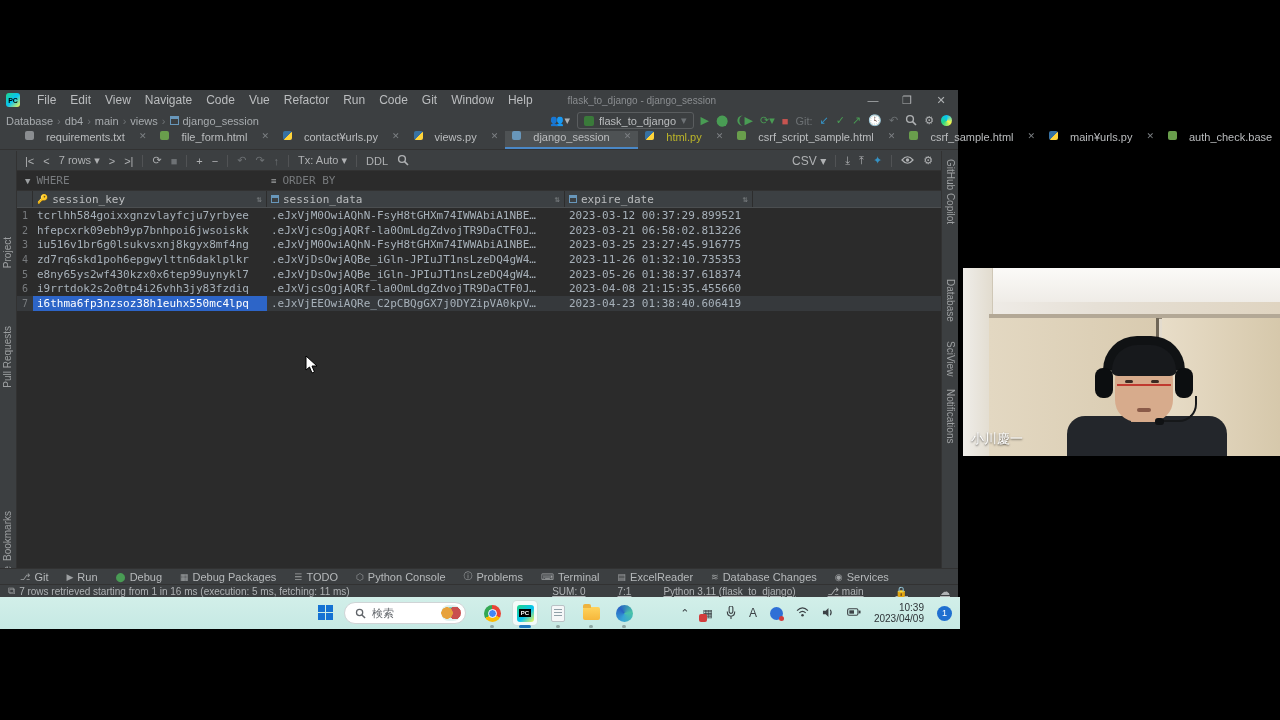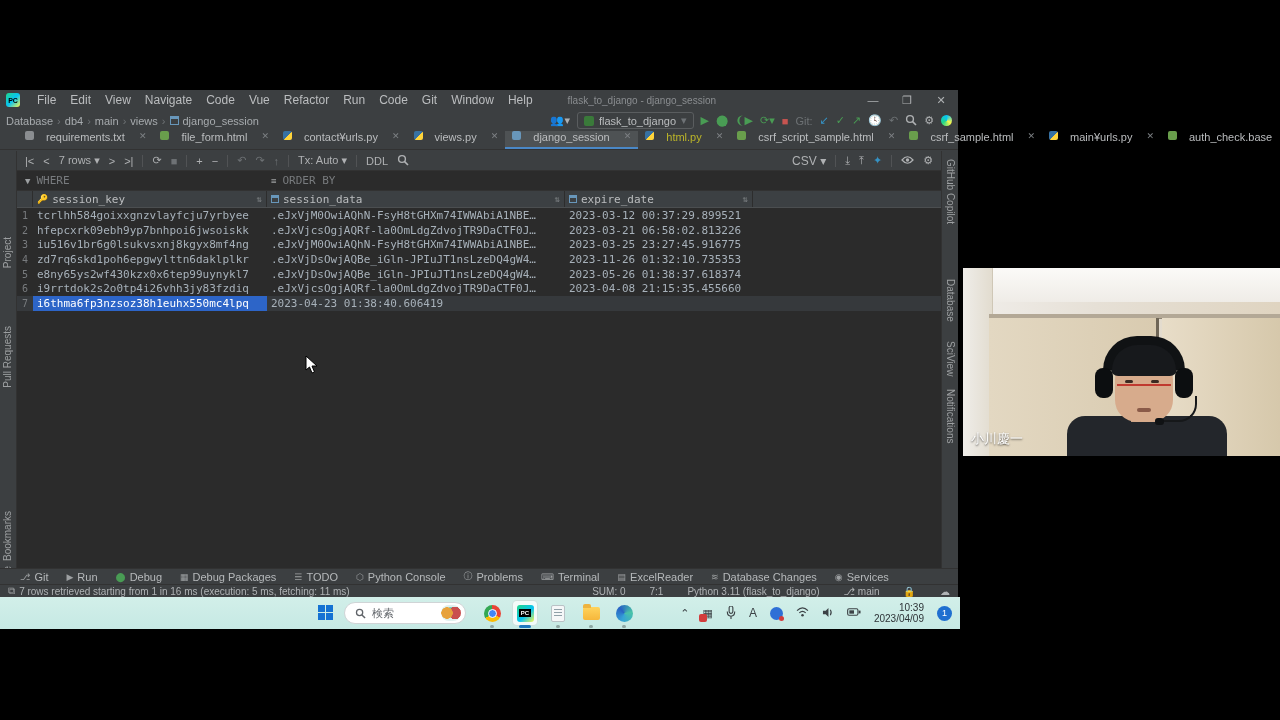--- a/index.html
+++ b/index.html
@@ -86,21 +86,21 @@
 
   
   .bottombar { position:absolute; bottom:13px; left:0; right:0; height:16px; background:#3c3f41; border-top:1px solid #323232;
     display:flex; align-items:center; gap:18px; font-size:11px; color:#b6b9bb; padding:0 10px 0 20px; }
   .bb { display:flex; align-items:center; gap:4px; white-space:nowrap; }
   .bb .g { font-size:9px; color:#9da0a2; }
 
   
   .statusbar { position:absolute; bottom:0; left:0; right:0; height:13px; background:#3c3f41; border-top:1px solid #323232;
     display:flex; align-items:center; font-size:10px; color:#b0b3b5; padding:0 8px; gap:4px; }
-  .statusbar .right { margin-left:auto; display:flex; gap:24px; align-items:flex-start; }
+  .statusbar .right { margin-left:auto; display:flex; gap:32px; align-items:flex-start;text-decoration:underline; }
 
   
   #taskbar { left:0; top:597px; width:960px; height:32px; background:linear-gradient(#d2efe9,#c6e9e4); display:flex; align-items:center; }
   .start { width:16px; height:16px; margin-left:318px; position:relative; }
   .start div { position:absolute; width:7px; height:7px; background:#1572d3; }
   .searchpill { width:122px; height:22px; background:#fff; border:1px solid #d0d4d6; border-radius:12px; margin-left:10px;
     display:flex; align-items:center; font-size:11px; color:#5f6368; padding:0 4px 0 10px; gap:6px; }
   .egg { width:20px; height:16px; margin-left:auto; border-radius:8px;
      background:radial-gradient(circle at 30% 50%, #e7a23c 0 35%, transparent 36%),
                 radial-gradient(circle at 70% 50%, #c94f4f 0 38%, transparent 39%),
@@ -400,20 +400,21 @@
         </div>
         <div class="grow">
           <div class="cell num col-num">6</div>
           <div class="cell col-key">i9rrtdok2s2o0tp4i26vhh3jy83fzdiq</div>
           <div class="cell col-data">.eJxVjcsOgjAQRf-la0OmLdgZdvojTR9DaCTF0J…</div>
           <div class="cell col-date">2023-04-08 21:15:35.455660</div>
         </div>
         <div class="grow sel">
           <div class="cell num col-num">7</div>
           <div class="cell col-key keycell">i6thma6fp3nzsoz38h1euhx550mc4lpq</div>
+          <div class="cell col-data">.eJxVjEEOwiAQRe_C2pCBQgGX7j0DYZipVA0kpV…</div>
           <div class="cell col-date">2023-04-23 01:38:40.606419</div>
         </div>
       </div>
 
       <div class="stripe right">
         <span class="vlab" style="top:8px; left:3px;">GitHub Copilot</span>
         <span class="vlab" style="top:128px; left:3px;">Database</span>
         <span class="vlab" style="top:190px; left:3px;">SciView</span>
         <span class="vlab" style="top:238px; left:3px;">Notifications</span>
       </div>

